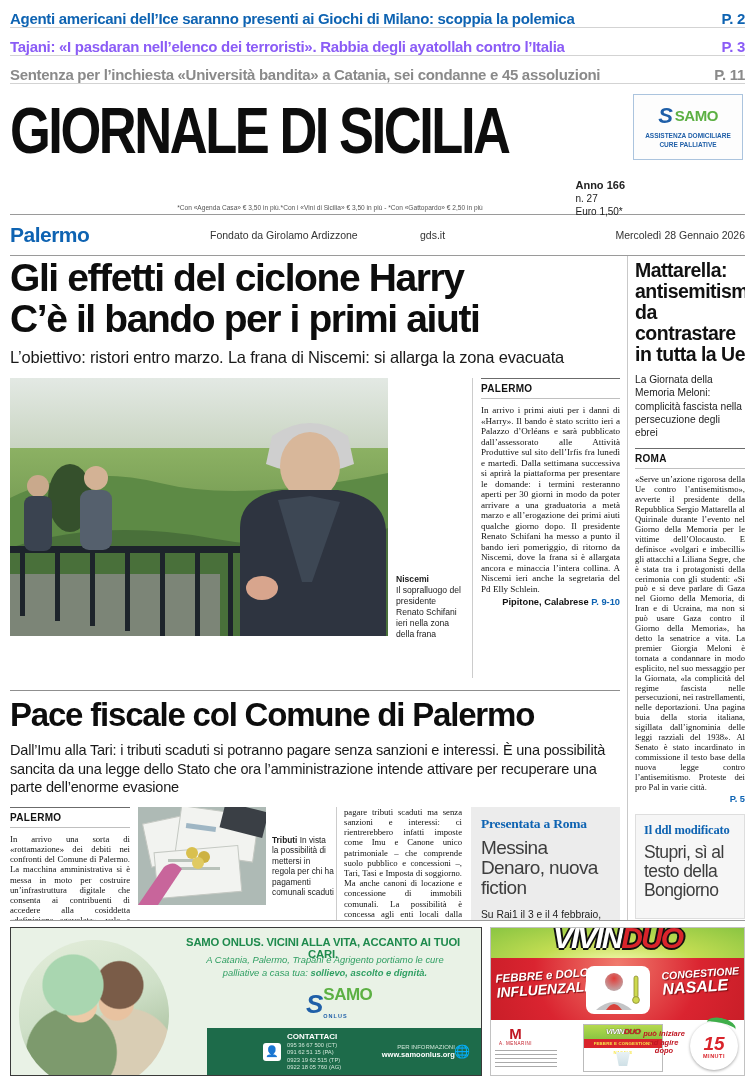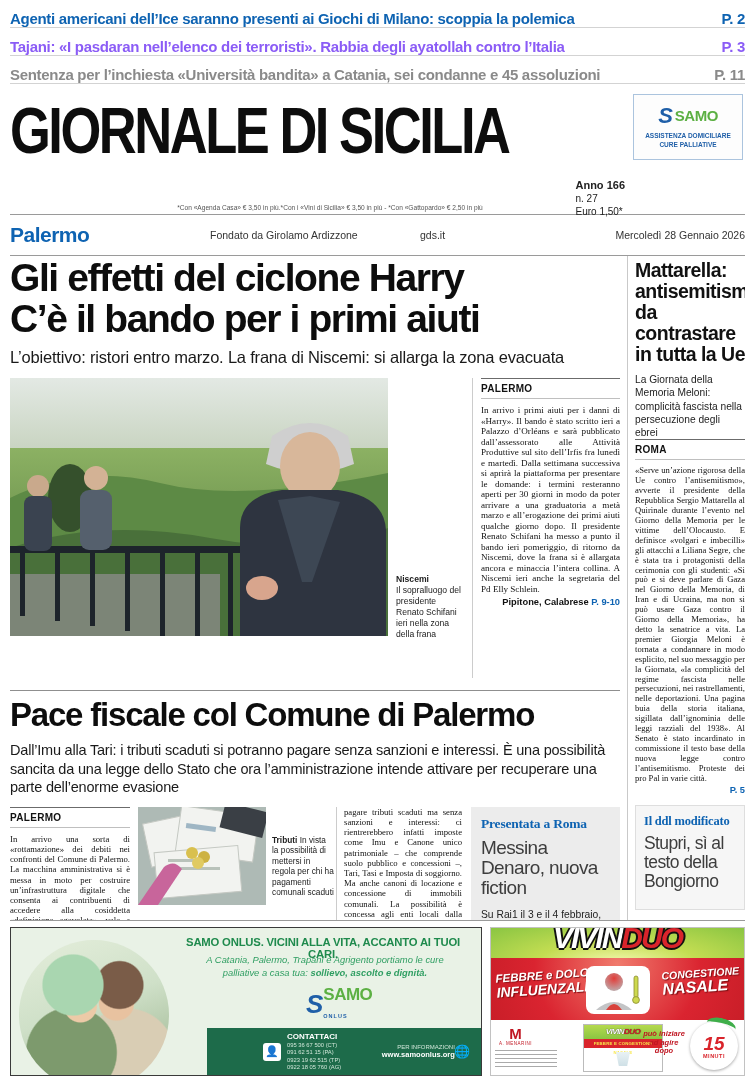--- a/index.html
+++ b/index.html
@@ -73,21 +73,21 @@
   .pace-photo { width:128px; height:98px; position:relative; overflow:hidden; background:#b9c4c0; flex:none; }
   .pace-cap { flex:1; padding:28px 0 0 6px; font-size:8.3px; line-height:1.26; color:#222; }
   .pace-col2 { width:126px; flex:none; border-left:1px solid #cccccc; padding-left:7px; margin-left:2px; }
   .roma-box { flex:1; margin-left:9px; background:#ececec; padding:9px 10px; }
   .box-kicker { color:#0e63b2; font-weight:bold; font-size:13.5px; letter-spacing:-0.2px;font-family:Liberation Serif, serif; }
   .box-title { font-size:19px; color:#3d3d3d; letter-spacing:-0.6px; line-height:1.06; margin:6px 0 10px; }
   .box-text { font-size:10.3px; line-height:1.3; color:#222; }
 
   
   .mat-h { font-size:19.5px; font-weight:bold; line-height:1.08; letter-spacing:-0.5px; margin:4px 0 8px; }
-  .mat-stand { font-size:10.2px; line-height:1.3; color:#222; }
+  .mat-stand { font-size:10.2px; line-height:1.3; color:#222; margin-bottom:9px; }
   .mat-body { font-size:8.6px; line-height:9.9px; }
   .mat-pageref { text-align:right; font-size:9.3px; margin-top:2px; }
   .ddl-box { margin-top:10px; background:#f6f6f6; border:1px solid #dedede; padding:8px 8px 10px; }
   .ddl-box .box-kicker { font-size:12.5px; }
   .ddl-box .box-title { font-size:17.5px; margin:5px 0 9px; }
 
   
   .ads { height:160px; border-top:1px solid #9a9a9a; display:flex; gap:8px; padding:6px 0 4px; }
   .samo-ad { width:472px; flex:none; position:relative; background:#e9f2e6; border:1px solid #3a3a3a; overflow:hidden; }
   .samo-circle { position:absolute; left:8px; top:12px; width:150px; height:150px; border-radius:50%;

